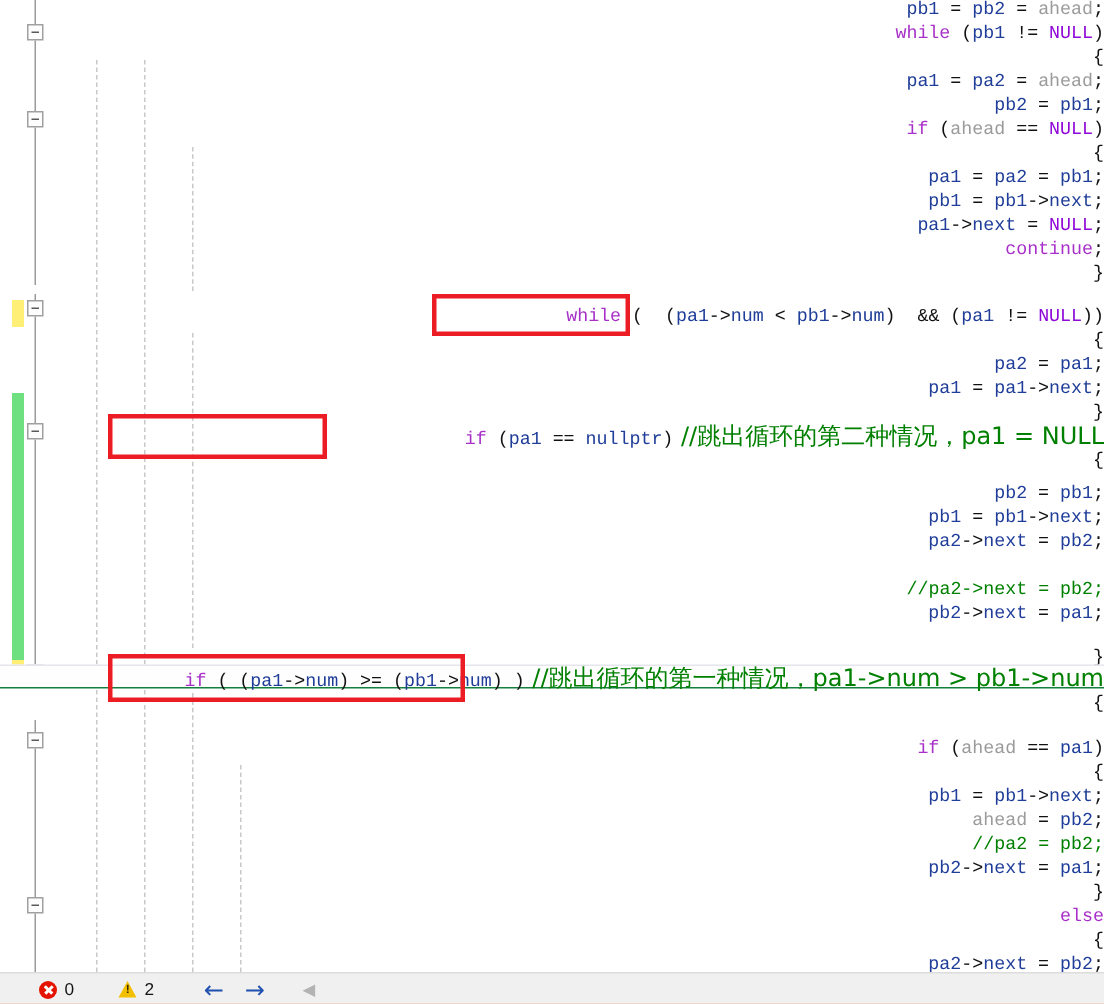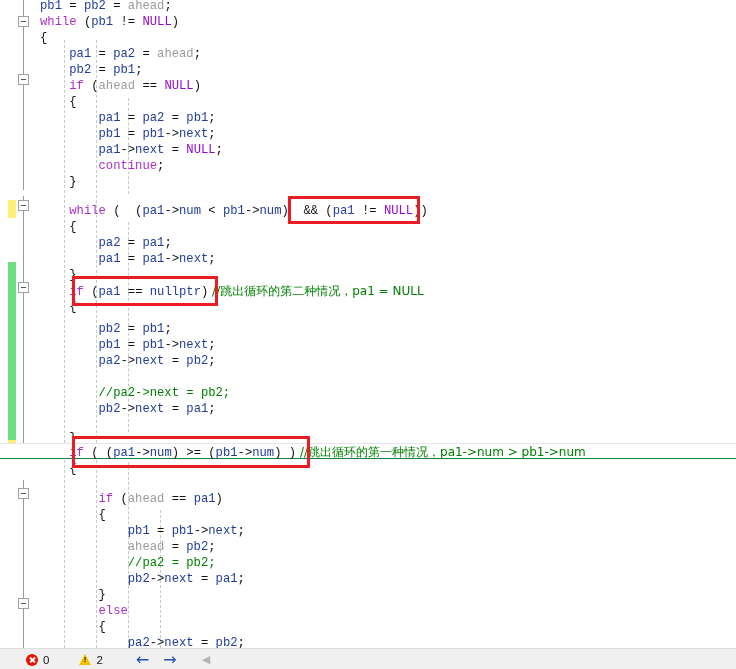--- a/index.html
+++ b/index.html
@@ -7,20 +7,21 @@
     padding: 0;
     background: #ffffff;
   }
   #app {
     position: relative;
     width: 736px;
     height: 669px;
     background: #c2410c;
     font-family: "Liberation Mono", "DejaVu Sans Mono", monospace;
     overflow: hidden;
+    text-align: right;
   }
 
   
   #editor {
     position: absolute;
     left: 0; top: 0;
     width: 736px;
     height: 648px;
     background: #ffffff;
     overflow: hidden;
@@ -92,21 +93,21 @@
     background: #fefeff;
   }
 
   
   .kw   { color: #a830c8; }
   .mac  { color: #8f08d8; margin-top: 33px; }
   .id   { color: #1f3d99; }
   .dim  { color: #9b9b9b; }
   .op   { color: #111111; }
   .cmt  { color: #008000; }
-  .cmt-cn { color: #008000; font-family: "DejaVu Sans", sans-serif; font-size: 12px; }
+  .cmt-cn { color: #008000; font-family: "DejaVu Sans", sans-serif; font-size: 16px; }
 
   
   .anno-box {
     position: absolute;
     border: 3px solid #ec1c24;
     box-sizing: border-box;
     background: transparent;
     pointer-events: none;
   }
 

